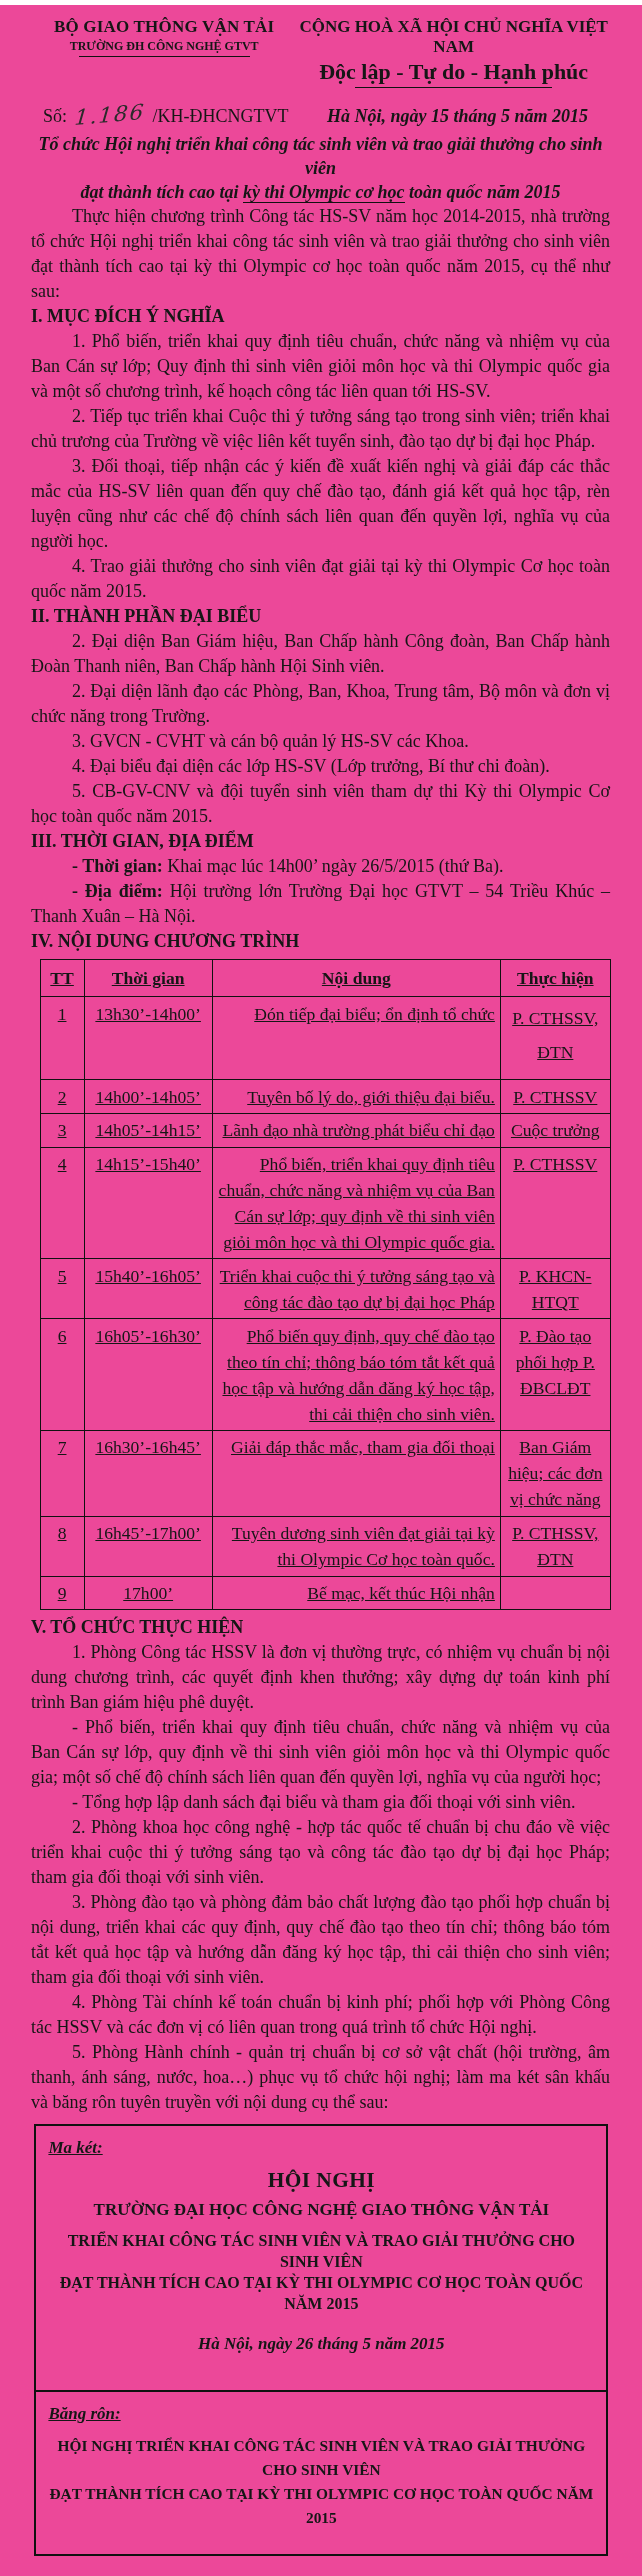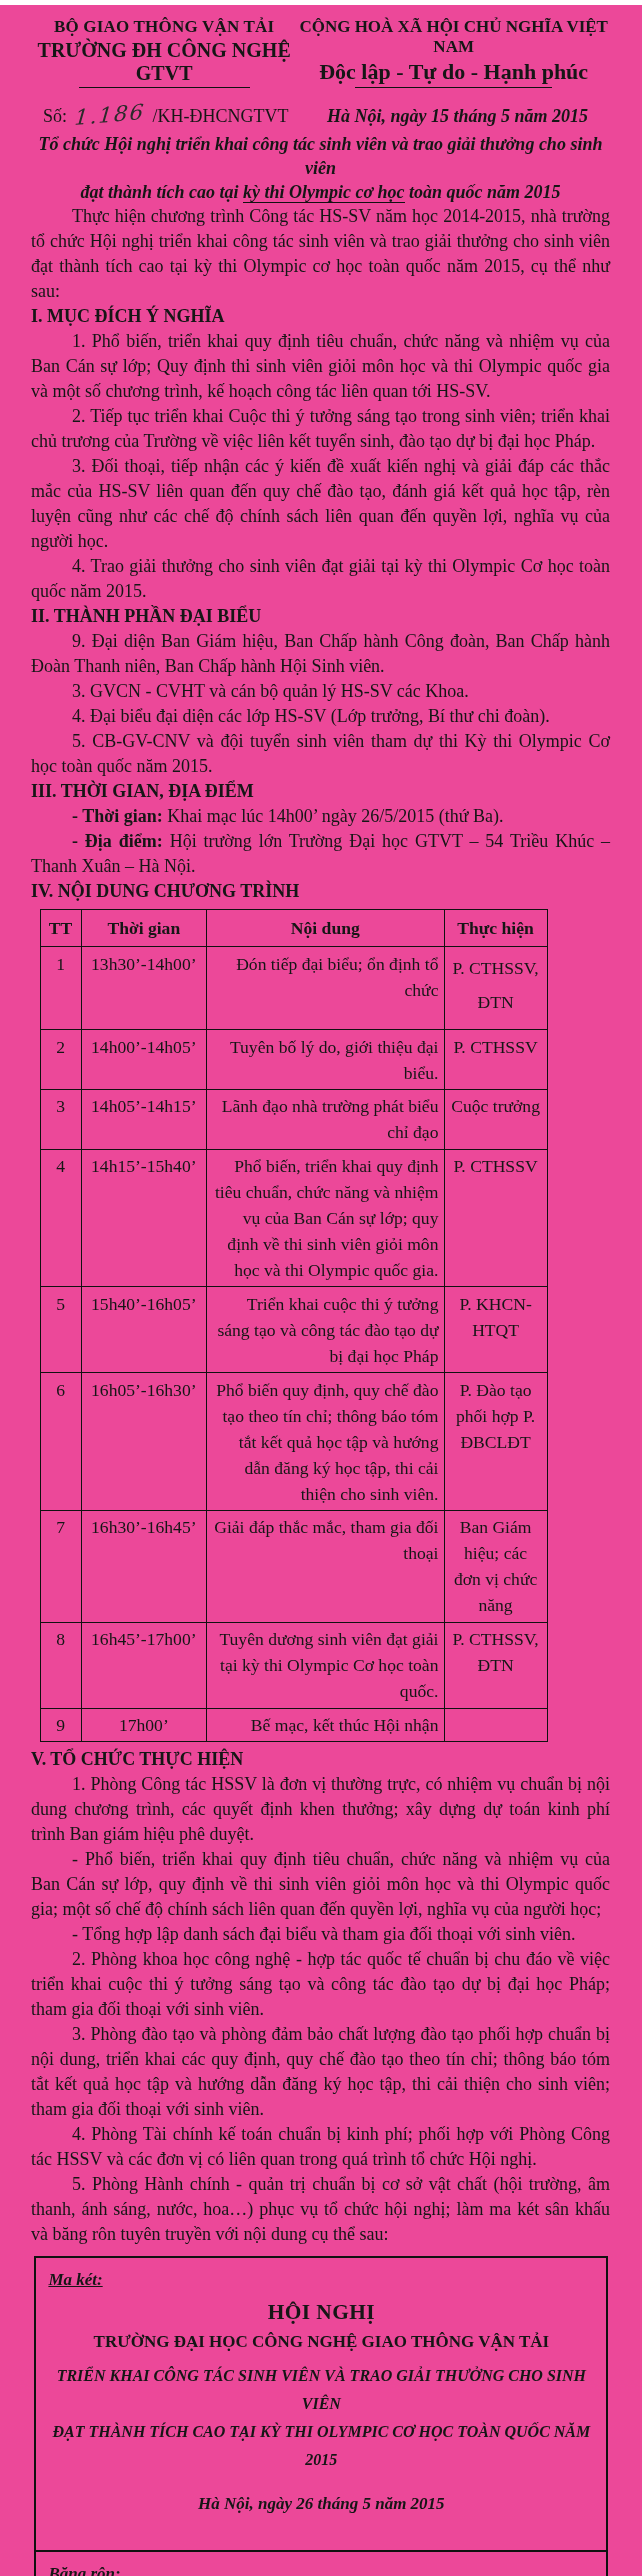--- a/index.html
+++ b/index.html
@@ -12,21 +12,21 @@
     font-family:"Liberation Serif","DejaVu Serif",serif;
     overflow:hidden;
   }
   .inner{padding:12px 33px 0 31px;}
 
   
   .nat-header{display:flex;justify-content:space-between;align-items:flex-start;}
   .nh-left{width:46%;text-align:center;}
   .nh-right{width:54%;text-align:center;}
   .nh-l1{font-size:17px;font-weight:600;letter-spacing:0.2px;}
-  .nh-l2{font-size:20px;font-weight:700;margin-top:1.7px;}
+  .nh-l2{font-size:12px;font-weight:700;margin-top:1.7px;}
   .nh-r1{font-size:17px;font-weight:700;}
   .nh-r2{font-size:22px;font-weight:700;margin-top:1.7px;}
   .rule{height:0;border-bottom:1.7px solid #111;margin:2.6px auto 0;}
   .rule-left{width:171px;}
   .rule-right{width:197px;}
 
   .doc-no-row{display:flex;justify-content:space-between;align-items:baseline;
     margin-top:13.7px;padding:0 22px 0 12px;}
   .doc-no{font-size:18px;}
   .handwritten{
@@ -45,43 +45,43 @@
   .body-txt{font-size:18px;line-height:25px;text-align:justify;}
   p.para{margin:0;text-indent:41px;}
   p.para-noindent{margin:0;}
   .heading{font-weight:700;margin:2.6px 0 0 0;text-indent:0;}
   .gap-top{margin-top:20.6px;}
   .intro-gap{margin-top:12px;}
   .blabel{font-weight:700;}
 
   
   table.schedule{
-    border-collapse:collapse;width:508px;margin:5.1px 0 5.1px 8.6px;
-    font-size:17.6px;line-height:26px;
+    border-collapse:collapse;width:571px;margin:5.1px 0 5.1px 8.6px;
+    font-size:17.6px;line-height:26px;text-decoration:underline;
   }
   table.schedule th,table.schedule td{
     border:1.7px solid #111;padding:3.4px 5.1px;vertical-align:top;
   }
   table.schedule th{font-weight:700;text-align:center;padding:5.1px 3.4px;}
   td.c-tt{width:34px;text-align:center;}
   td.c-time{width:118px;text-align:center;white-space:nowrap;}
   td.c-content{width:297px;text-align:right;}
   td.c-exec{width:101px;text-align:center;}
   tr.tall td{height:75px;}
   tr.tall td.c-exec{line-height:34px;}
 
   
   .boxes{border:2.6px solid #111;margin:8.6px 1.7px 12px 3.4px;}
   .box-section{padding:6.9px 12px 12px 12px;}
   .box-section + .box-section{border-top:2.6px solid #111;}
   .box-label{font-size:17px;font-weight:700;font-style:italic;text-decoration:underline;margin:1.7px 0 5.1px 0;}
   .box-line{text-align:center;font-weight:700;}
   .maket-l1{font-size:17px;margin-top:3.4px;}
   .maket-hoinghi{font-size:21.4px;margin-top:8.6px;letter-spacing:0.4px;}
-  .maket-l3{font-size:16px;margin-top:8.6px;line-height:28px;font-style:italic;}
+  .maket-l3{font-size:16px;margin-top:8.6px;line-height:21px;}
   .maket-date{text-align:center;font-size:17px;font-weight:700;font-style:italic;margin:17px 0 22px 0;}
   .bangron-line{font-size:15.4px;line-height:24px;}
   .bangron-wrap{padding:3.4px 0 12px 0;}
 </style>
 </head>
 <body>
 
 <div class="page">
   <div class="inner">
 
@@ -115,21 +115,22 @@
     <div class="body-txt">
       <p class="para intro-gap">Thực hiện chương trình Công tác HS-SV năm học 2014-2015, nhà trường tổ chức Hội nghị triển khai công tác sinh viên và trao giải thưởng cho sinh viên đạt thành tích cao tại kỳ thi Olympic cơ học toàn quốc năm 2015, cụ thể như sau:</p>
 
       <p class="para-noindent heading">I. MỤC ĐÍCH Ý NGHĨA</p>
       <p class="para">1. Phổ biến, triển khai quy định tiêu chuẩn, chức năng và nhiệm vụ của Ban Cán sự lớp; Quy định thi sinh viên giỏi môn học và thi Olympic quốc gia và một số chương trình, kế hoạch công tác liên quan tới HS-SV.</p>
       <p class="para">2. Tiếp tục triển khai Cuộc thi ý tưởng sáng tạo trong sinh viên; triển khai chủ trương của Trường về việc liên kết tuyển sinh, đào tạo dự bị đại học Pháp.</p>
       <p class="para">3. Đối thoại, tiếp nhận các ý kiến đề xuất kiến nghị và giải đáp các thắc mắc của HS-SV liên quan đến quy chế đào tạo, đánh giá kết quả học tập, rèn luyện cũng như các chế độ chính sách liên quan đến quyền lợi, nghĩa vụ của người học.</p>
       <p class="para">4. Trao giải thưởng cho sinh viên đạt giải tại kỳ thi Olympic Cơ học toàn quốc năm 2015.</p>
 
       <p class="para-noindent heading">II. THÀNH PHẦN ĐẠI BIỂU</p>
-      <p class="para">9. Đại diện Ban Giám hiệu, Ban Chấp hành Công đoàn, Ban Chấp hành Đoàn Thanh niên, Ban Chấp hành Hội Sinh viên.</p>
+      <p class="para">2. Đại diện Ban Giám hiệu, Ban Chấp hành Công đoàn, Ban Chấp hành Đoàn Thanh niên, Ban Chấp hành Hội Sinh viên.</p>
+      <p class="para">2. Đại diện lãnh đạo các Phòng, Ban, Khoa, Trung tâm, Bộ môn và đơn vị chức năng trong Trường.</p>
       <p class="para">3. GVCN - CVHT và cán bộ quản lý HS-SV các Khoa.</p>
       <p class="para">4. Đại biểu đại diện các lớp HS-SV (Lớp trưởng, Bí thư chi đoàn).</p>
       <p class="para">5. CB-GV-CNV và đội tuyển sinh viên tham dự thi Kỳ thi Olympic Cơ học toàn quốc năm 2015.</p>
 
       <p class="para-noindent heading gap-top">III. THỜI GIAN, ĐỊA ĐIỂM</p>
       <p class="para"><span class="blabel">- Thời gian:</span><span>  Khai mạc lúc 14h00’ ngày 26/5/2015 (thứ Ba).</span></p>
       <p class="para"><span class="blabel">- Địa điểm:</span><span> Hội trường lớn Trường Đại học GTVT – 54 Triều Khúc – Thanh Xuân – Hà Nội.</span></p>
 
       <p class="para-noindent heading">IV. NỘI DUNG CHƯƠNG TRÌNH</p>
 

